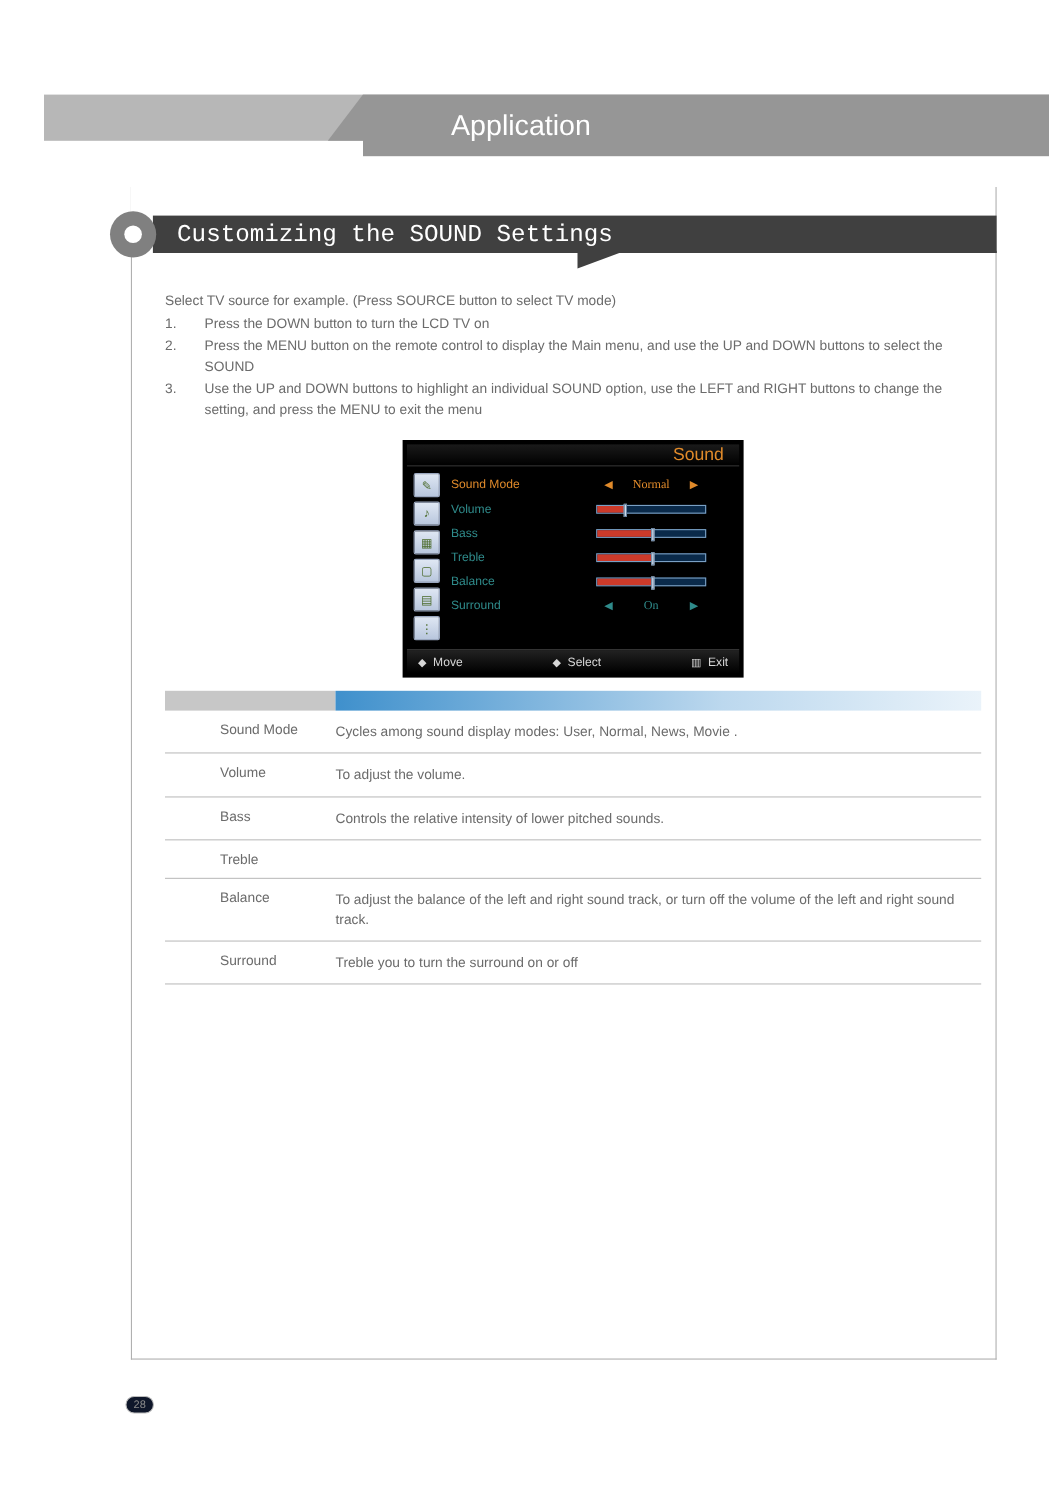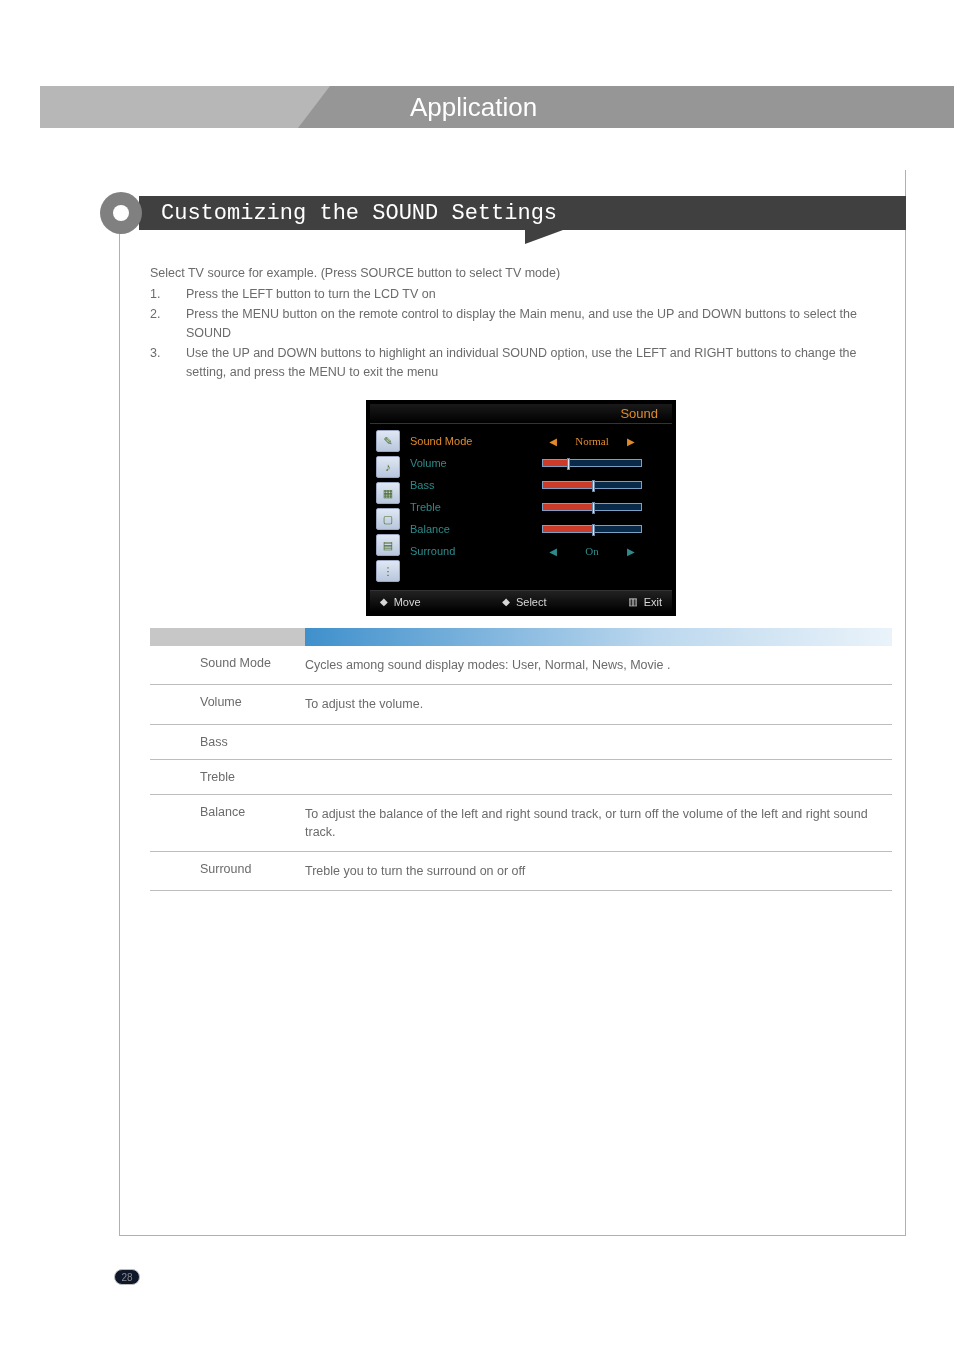--- a/index.html
+++ b/index.html
@@ -17,21 +17,21 @@
     left: 40px;
     right: 0;
     height: 42px;
     background: #b7b7b7;
   }
   .top-bar-inner {
     position: absolute;
     top: 0;
     left: 290px;
     right: 0;
-    height: 42px;
+    height: 56px;
     background: #969696;
     display: flex;
     align-items: center;
     justify-content: flex-start;
     padding-left: 80px;
   }
   .top-bar-inner::before {
     content: "";
     position: absolute;
     left: -32px;
@@ -148,21 +148,21 @@
     background:#000;
     padding: 4px;
   }
   .osd-titlebar {
     height: 20px;
     display:flex;
     justify-content:flex-end;
     align-items:center;
     padding-right: 14px;
     color:#e08a2a;
-    font-size:13px;
+    font-size:16px;
     background: linear-gradient(#1a1a1a,#000);
     border-bottom:1px solid #333;
   }
   .osd-body {
     display:flex;
     padding: 6px 6px 8px 6px;
     gap: 8px;
   }
   .osd-icons {
     width: 26px;
@@ -294,21 +294,21 @@
 
 <div class="main-frame"></div>
 
 <div class="content">
 
   <div class="intro">Select TV source for example. (Press SOURCE button to select TV mode)</div>
 
   <div class="steps">
     <div class="step-row">
       <div class="step-num">1.</div>
-      <div class="step-text">Press the LEFT button to turn the LCD TV on</div>
+      <div class="step-text">Press the DOWN button to turn the LCD TV on</div>
     </div>
     <div class="step-row">
       <div class="step-num">2.</div>
       <div class="step-text">Press the MENU button on the remote control to display the Main menu, and use the UP and DOWN buttons to select the SOUND</div>
     </div>
     <div class="step-row">
       <div class="step-num">3.</div>
       <div class="step-text">Use the UP and DOWN buttons to highlight an individual SOUND option, use the LEFT and RIGHT buttons to change the setting, and press the MENU to exit the menu</div>
     </div>
   </div>
@@ -406,20 +406,21 @@
     <div class="opt-row">
       <div class="c1">Sound Mode</div>
       <div class="c2">Cycles among sound display modes: User, Normal, News, Movie .</div>
     </div>
     <div class="opt-row">
       <div class="c1">Volume</div>
       <div class="c2">To adjust the volume.</div>
     </div>
     <div class="opt-row">
       <div class="c1">Bass</div>
+      <div class="c2">Controls the relative intensity of lower pitched sounds.</div>
     </div>
     <div class="opt-row">
       <div class="c1">Treble</div>
     </div>
     <div class="opt-row">
       <div class="c1">Balance</div>
       <div class="c2">To adjust the balance of the left and right sound track, or turn off the volume of the left and right sound track.</div>
     </div>
     <div class="opt-row">
       <div class="c1">Surround</div>

